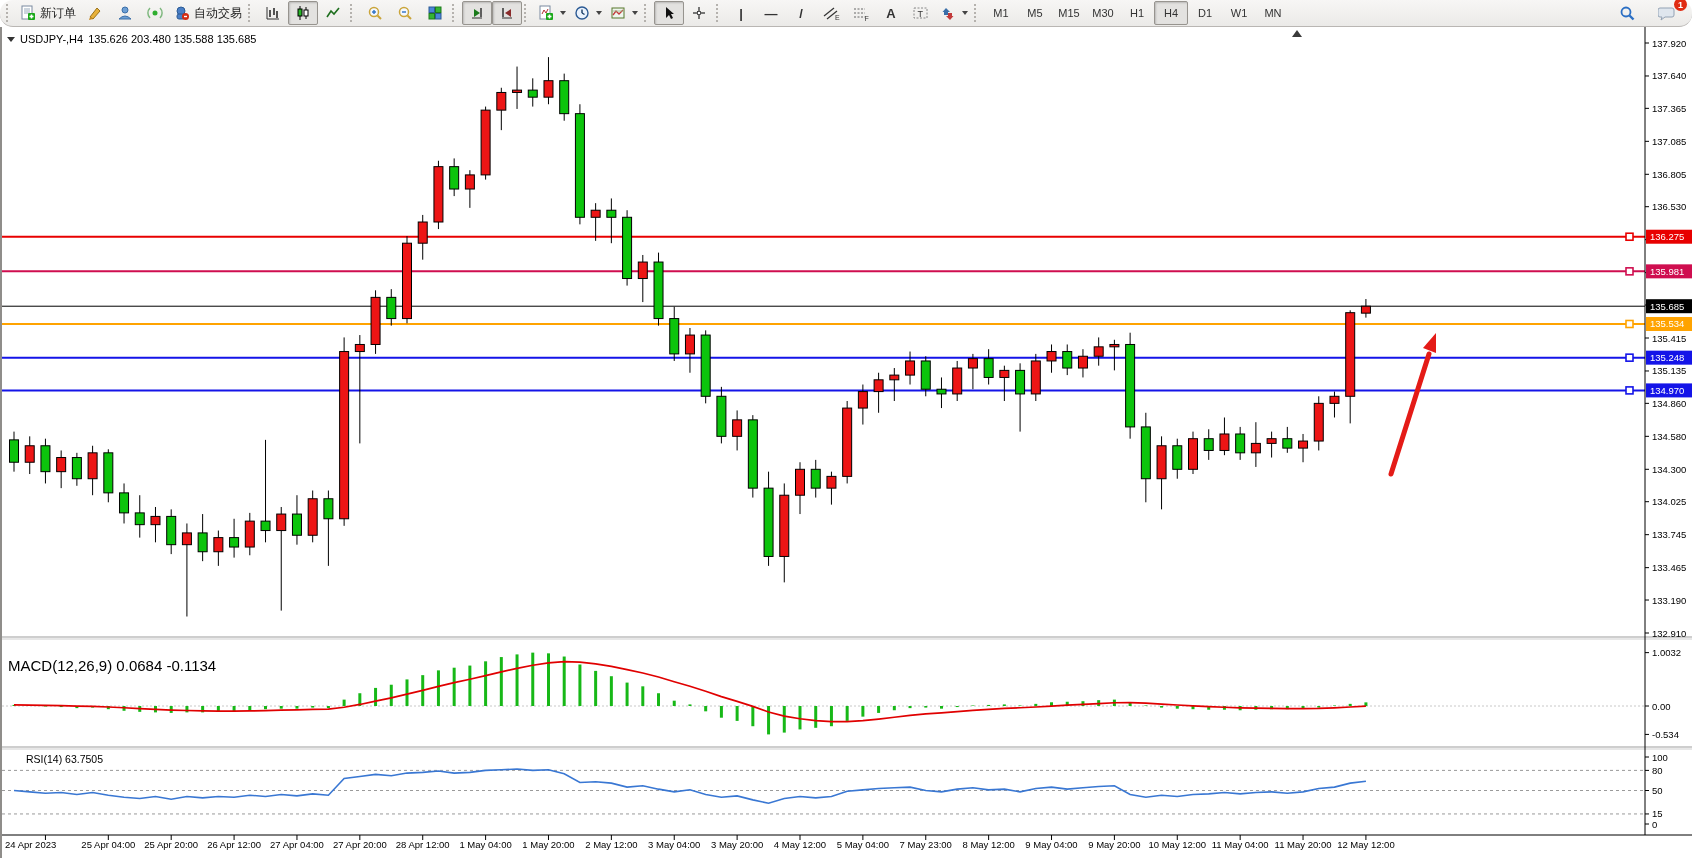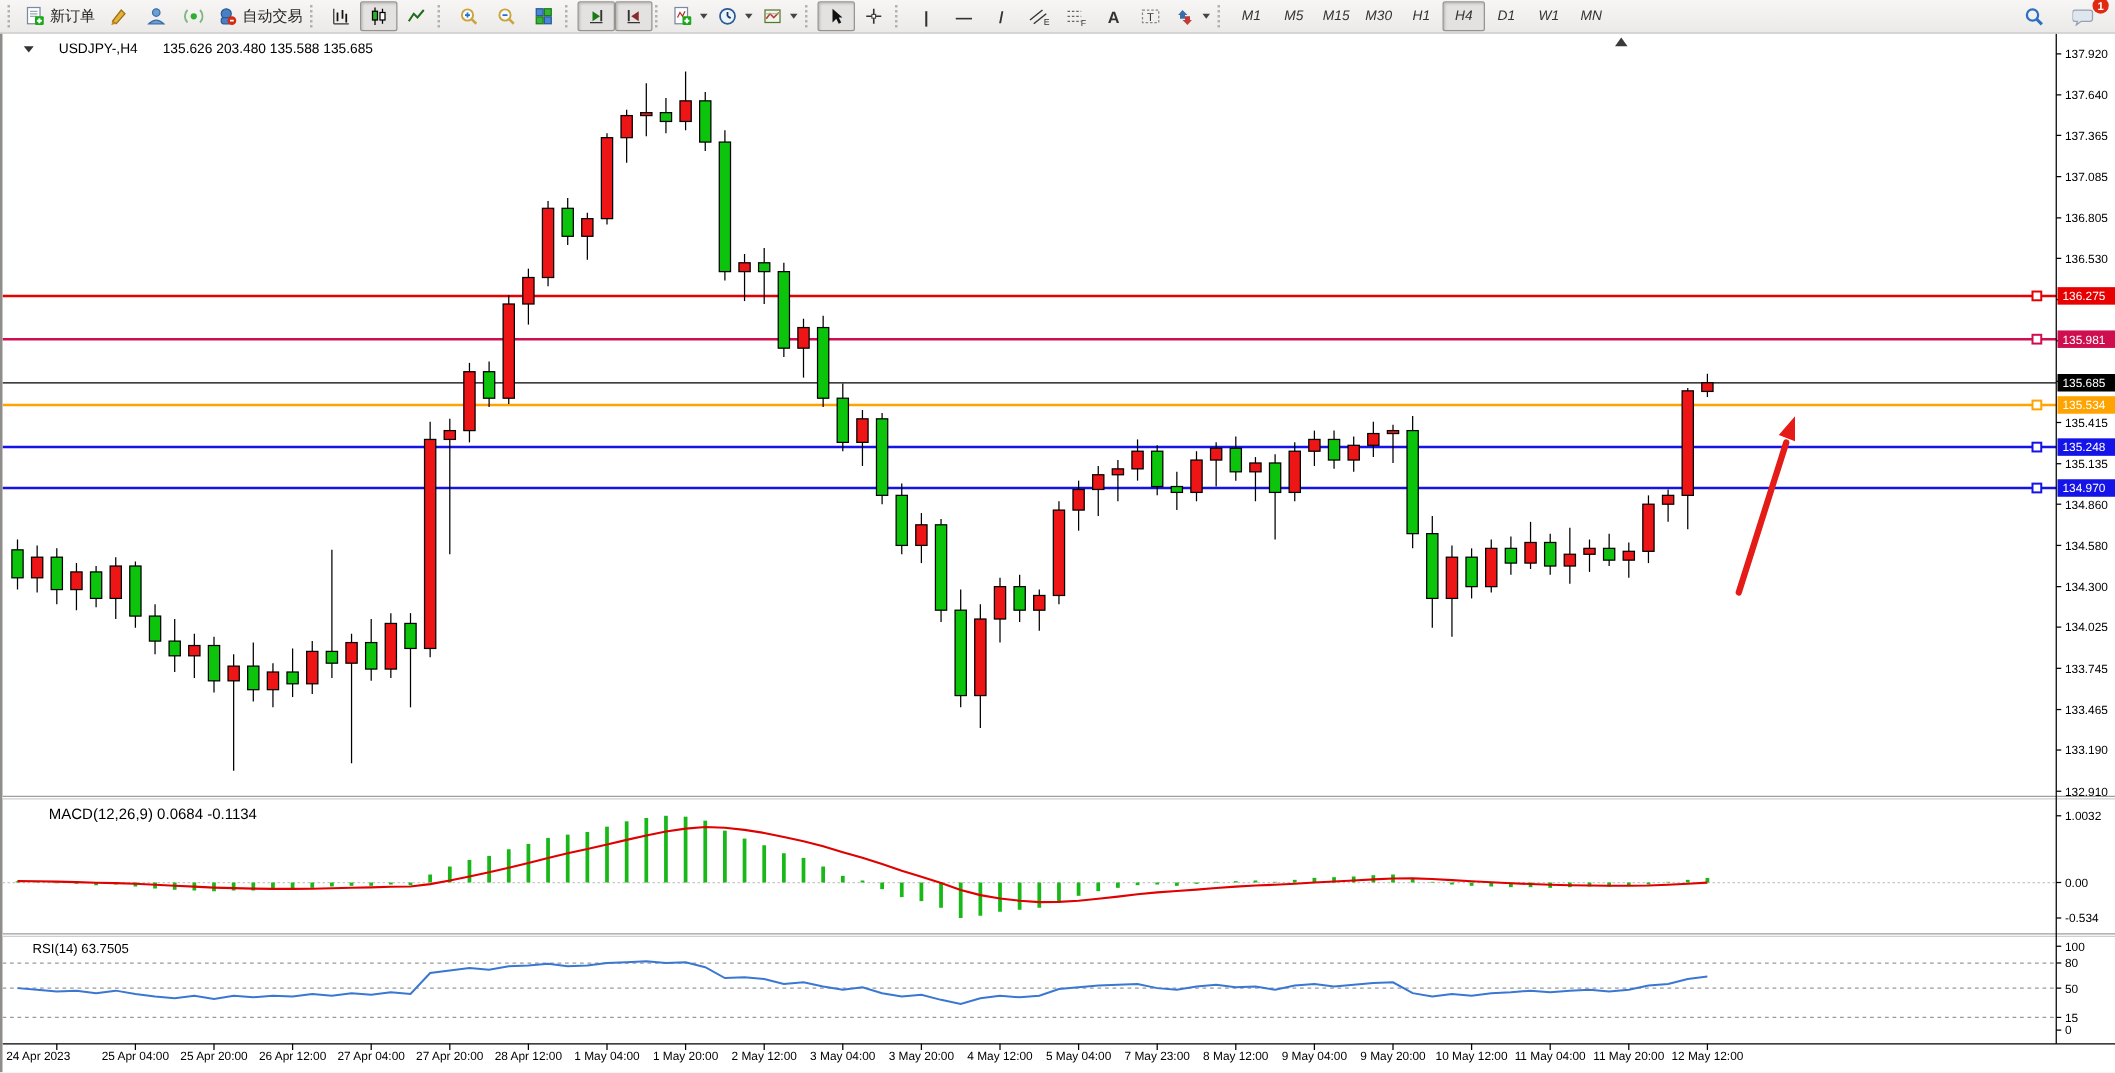--- a/index.html
+++ b/index.html
@@ -1,30 +1,30 @@
 <!DOCTYPE html>
 <html><head>
 <meta charset="utf-8">
 <style>
   html,body{margin:0;padding:0;background:#f0efee;font-family:"Liberation Sans",sans-serif;}
   #app{position:relative;width:1692px;height:858px;overflow:hidden;background:#fff;}
   
-  #toolbar{position:absolute;top:0;left:0;width:1692px;height:27px;background:linear-gradient(#f7f6f5,#ebeae8);border-bottom:1px solid #b9b6b3;display:flex;align-items:center;box-sizing:border-box;padding:0 4px;}
+  #toolbar{position:absolute;top:0;left:0;width:1692px;height:27px;background:linear-gradient(#f7f6f5,#ebeae8);border-bottom:1px solid #b9b6b3;display:flex;align-items:center;box-sizing:border-box;padding:0 4px;border-radius:13px;}
   .grip{width:3px;height:18px;border-left:2px dotted #b5b2ae;margin:0 5px 0 2px;}
   .tbtn{height:22px;min-width:22px;display:inline-flex;align-items:center;justify-content:center;gap:4px;border:1px solid transparent;border-radius:2px;padding:0 3px;font-size:12px;color:#222;cursor:default;}
   .tbtn.pressed{background:#e3e2e0;border:1px solid #97948f;box-shadow:inset 1px 1px 2px rgba(0,0,0,.18);}
-  .tf{font-size:11px;color:#333;min-width:26px;font-style:italic;}
+  .tf{font-size:11px;color:#333;min-width:26px;}
   .caret{width:0;height:0;border-left:3px solid transparent;border-right:3px solid transparent;border-top:4px solid #444;margin-left:2px;}
   .badge{position:absolute;top:-4px;right:-6px;background:#e02b12;color:#fff;border-radius:50%;width:13px;height:13px;font-size:9px;display:flex;align-items:center;justify-content:center;font-weight:bold;}
   .glyph{font-size:13px;color:#333;font-weight:bold;}
   
   #chart-area{position:absolute;top:27px;left:0;width:1692px;height:831px;background:#fff;border-left:2px solid #8f8d8a;box-sizing:border-box;}
-  #chart-title{position:absolute;top:6px;left:17px;font-size:11px;color:#000;display:flex;align-items:center;gap:20px;z-index:5;}
+  #chart-title{position:absolute;top:6px;left:5px;font-size:11px;color:#000;display:flex;align-items:center;gap:5px;z-index:5;}
   .dd-tri{width:0;height:0;border-left:4px solid transparent;border-right:4px solid transparent;border-top:5px solid #333;}
-  #macd-label{position:absolute;top:617px;left:6px;font-size:12px;color:#000;z-index:5;margin-left:31px;}
+  #macd-label{position:absolute;top:630px;left:6px;font-size:15px;color:#000;z-index:5;}
   #rsi-label{position:absolute;top:726px;left:24px;font-size:10.5px;color:#000;z-index:5;}
   svg text{font-family:"Liberation Sans",sans-serif;}
 </style>
 </head>
 <body>
 
 <div id="app">
 
   <div id="toolbar">
     <div class="grip"></div>

